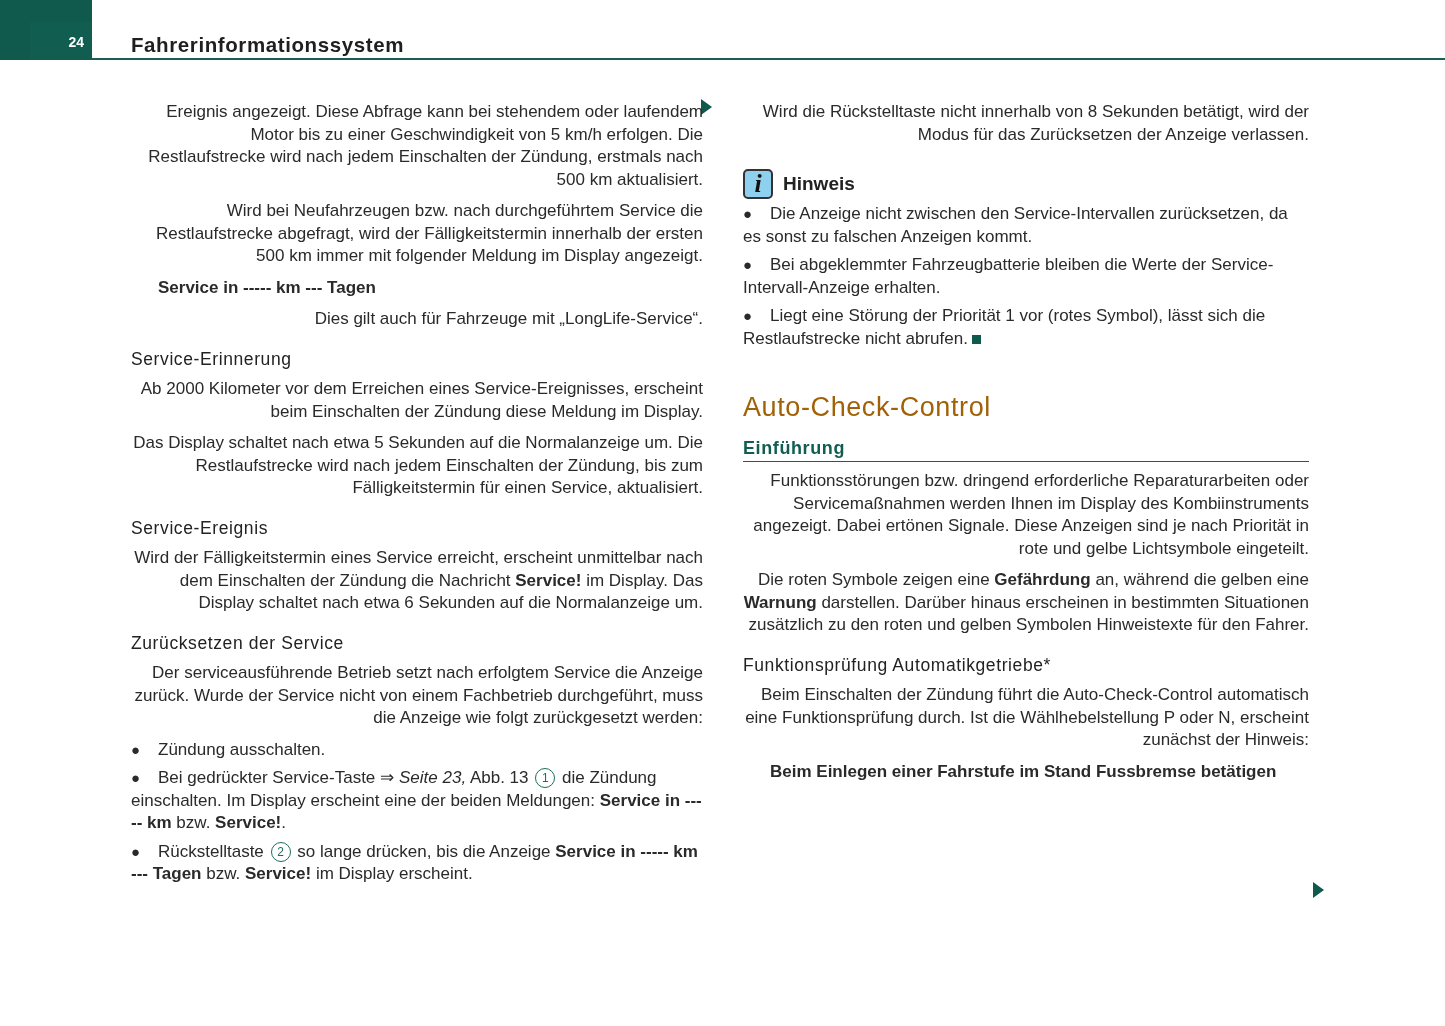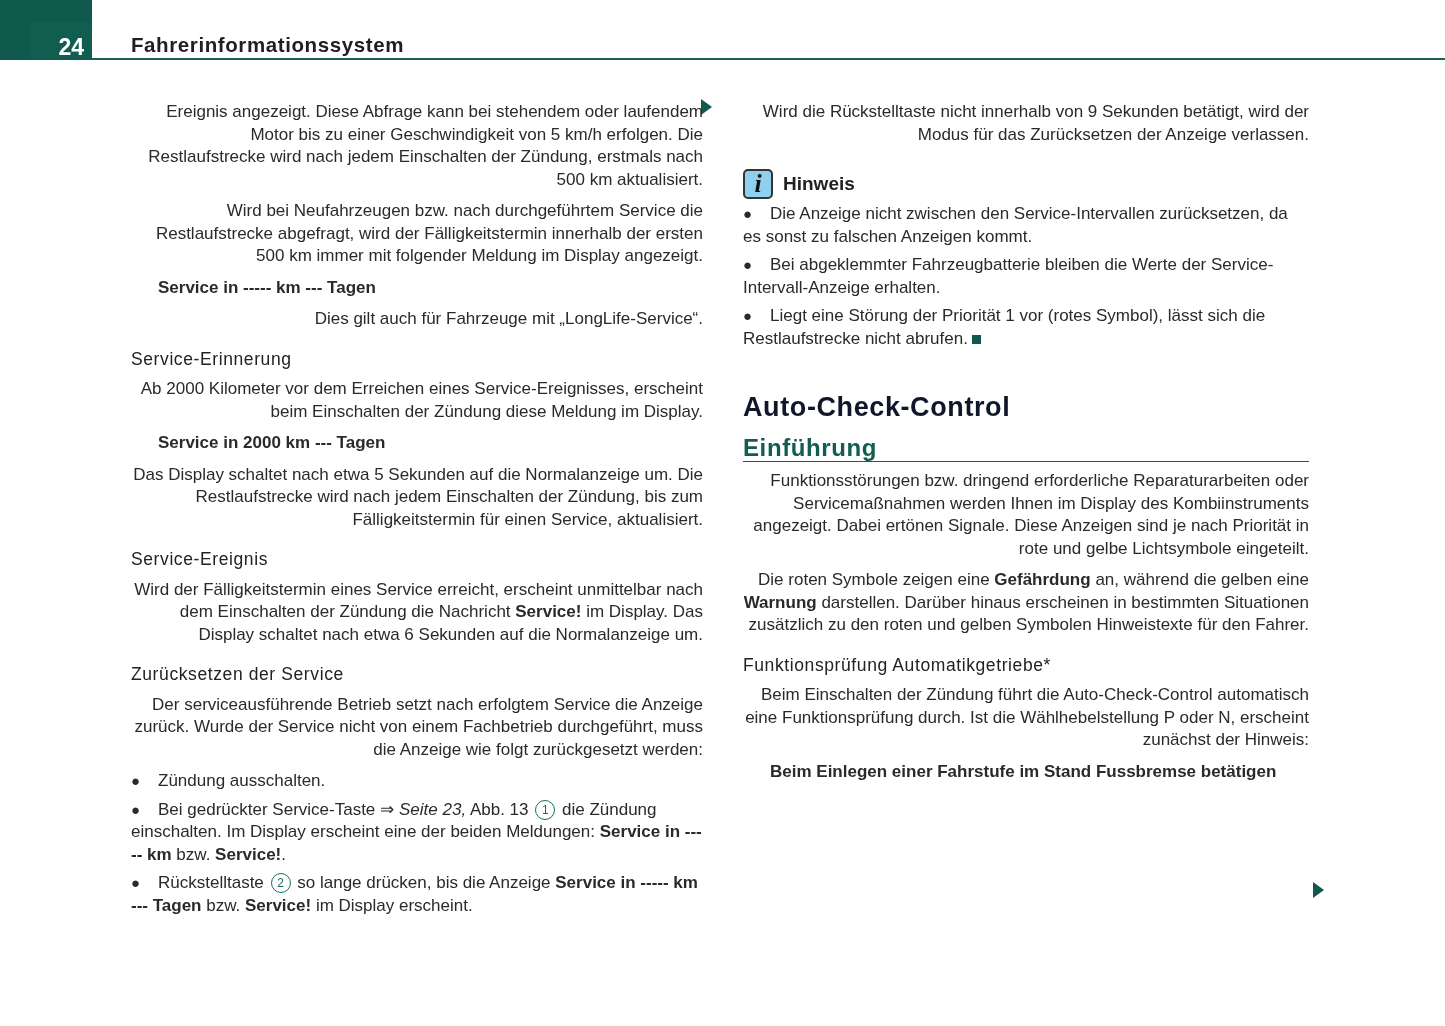--- a/index.html
+++ b/index.html
@@ -1,20 +1,20 @@
 <!DOCTYPE html>
 <html><head>
 <meta charset="utf-8">
 <style>
   html, body { margin: 0; padding: 0; background: #ffffff; }
   body { width: 1445px; height: 1026px; position: relative; overflow: hidden;
          font-family: "Liberation Sans", sans-serif; color: #222; }
   .pagenum-box { position: absolute; left: 0; top: 0; width: 92px; height: 60px; background: #0f5a4d; }
   .pagenum-box .inner { position: absolute; left: 30px; top: 22px; width: 62px; height: 38px; background: #115e51; }
-  .pagenum { position: absolute; right: 8px; top: 34px; color: #fff; font-weight: bold; font-size: 23px; }
+  .pagenum { position: absolute; right: 8px; top: 34px; color: #fff; font-weight: bold; font-size: 14px; }
   .header-rule { position: absolute; left: 92px; right: 0; top: 58px; height: 2px; background: #1a5e55; }
   .header-title { position: absolute; left: 131px; top: 33px; font-size: 20.5px; font-weight: bold; letter-spacing: 0.6px; color: #1f1f1f; }
 
   .col { position: absolute; top: 93px; font-size: 17px; line-height: 22.5px; color: #2a2a2a; }
   .col-left { left: 131px; width: 572px; }
   .col-right { left: 743px; width: 566px; }
 
   p { margin: 8px 0 9px 0; text-align: right; }
   .indent-bold { font-weight: bold; padding-left: 27px; margin-bottom: 9px; }
   h3 { margin: 17px 0 3px 0; font-size: 17.5px; font-weight: normal; letter-spacing: 0.6px; color: #222; }
@@ -22,22 +22,22 @@
   .bullet .dot { display: inline-block; width: 27px; font-size: 15px; }
   .circ { display: inline-block; width: 18px; height: 18px; border: 1.6px solid #1b6e5e; border-radius: 50%;
           font-size: 12px; line-height: 18px; text-align: center; color: #1b6e5e; vertical-align: 1px; margin: 0 2px; }
   .arrow { position: absolute; width: 0; height: 0; border-top: 8px solid transparent; border-bottom: 8px solid transparent; border-left: 11px solid #0f5a4d; }
   .hinweis-head { display: flex; align-items: center; margin: 23px 0 4px 0; }
   .info-icon { width: 30px; height: 30px; border: 2px solid #333; border-radius: 5px; background: #8fd0ef;
                display: flex; align-items: center; justify-content: center; font-family: "Liberation Serif", serif;
                font-weight: bold; font-style: italic; font-size: 26px; color: #111; box-sizing: border-box; }
   .hinweis-title { font-weight: bold; font-size: 19px; margin-left: 10px; color: #222; }
   .end-square { display: inline-block; width: 9px; height: 9px; background: #0f5a4d; margin-left: 4px; vertical-align: 0px; }
-  .section-title { margin: 46px 0 0 0; font-size: 27px; font-weight: bold; letter-spacing: 0.6px; color: #0f172a; }
-  .sub-title { margin: 18px 0 0 0; font-size: 24px; font-weight: bold; letter-spacing: 0.6px; color: #115e51; padding-bottom: 2px; border-bottom: 1.5px solid #1a5e55; }
+  .section-title { margin: 46px 0 0 0; font-size: 27px; font-weight: normal; letter-spacing: 0.6px; color: #a16207; }
+  .sub-title { margin: 18px 0 0 0; font-size: 18px; font-weight: bold; letter-spacing: 0.6px; color: #115e51; padding-bottom: 2px; border-bottom: 1.5px solid #1a5e55; }
   .after-sub { margin-top: 24px; }
 </style>
 </head>
 <body>
 
 <div class="pagenum-box">
   <div class="inner"></div>
   <span class="pagenum">24</span>
 </div>
 <div class="header-title">Fahrerinformationssystem</div>
@@ -47,42 +47,41 @@
 <div class="arrow" style="left:1313px; top:882px;"></div>
 
 <div class="col col-left">
   <p>Ereignis angezeigt. Diese Abfrage kann bei stehendem oder laufendem Motor bis zu einer Geschwindigkeit von 5 km/h erfolgen. Die Restlaufstrecke wird nach jedem Einschalten der Zündung, erst­mals nach 500 km aktualisiert.</p>
   <p>Wird bei Neufahrzeugen bzw. nach durchgeführtem Service die Restlaufstrecke abgefragt, wird der Fälligkeitstermin innerhalb der ersten 500 km immer mit folgender Meldung im Display angezeigt.</p>
   <div class="indent-bold">Service in ----- km --- Tagen</div>
   <p>Dies gilt auch für Fahrzeuge mit „LongLife-Service“.</p>
 
   <h3>Service-Erinnerung</h3>
   <p>Ab 2000 Kilometer vor dem Erreichen eines Service-Ereignisses, erscheint beim Einschalten der Zündung diese Meldung im Display.</p>
-  <div class="indent-bold">Service in 2000 km --- Tagen</div>
   <p>Das Display schaltet nach etwa 5 Sekunden auf die Normalanzeige um. Die Restlaufstrecke wird nach jedem Einschalten der Zündung, bis zum Fälligkeitstermin für einen Service, aktualisiert.</p>
 
   <h3>Service-Ereignis</h3>
   <p><span>Wird der Fälligkeitstermin eines Service erreicht, erscheint unmit­telbar nach dem Einschalten der Zündung die Nachricht </span><b>Service!</b><span> im Display. Das Display schaltet nach etwa 6 Sekunden auf die Normal­anzeige um.</span></p>
 
   <h3>Zurücksetzen der Service</h3>
   <p>Der serviceausführende Betrieb setzt nach erfolgtem Service die Anzeige zurück. Wurde der Service nicht von einem Fachbetrieb durchgeführt, muss die Anzeige wie folgt zurückgesetzt werden:</p>
 
   <div class="bullet">
     <span class="dot">●</span><span>Zündung ausschalten.</span>
   </div>
   <div class="bullet">
     <span class="dot">●</span><span>Bei gedrückter Service-Taste ⇒ </span><i>Seite 23,</i><span> Abb. 13 </span><span class="circ">1</span><span> die Zündung einschalten. Im Display erscheint eine der beiden Meldungen: </span><b>Service in ----- km</b><span> bzw. </span><b>Service!</b><span>.</span>
   </div>
   <div class="bullet">
     <span class="dot">●</span><span>Rückstelltaste </span><span class="circ">2</span><span> so lange drücken, bis die Anzeige </span><b>Service in ----- km --- Tagen</b><span>  bzw. </span><b>Service!</b><span> im Display erscheint.</span>
   </div>
 </div>
 
 <div class="col col-right">
-  <p>Wird die Rückstelltaste nicht innerhalb von 9 Sekunden betätigt, wird der Modus für das Zurücksetzen der Anzeige verlassen.</p>
+  <p>Wird die Rückstelltaste nicht innerhalb von 8 Sekunden betätigt, wird der Modus für das Zurücksetzen der Anzeige verlassen.</p>
 
   <div class="hinweis-head">
     <div class="info-icon">i</div>
     <span class="hinweis-title">Hinweis</span>
   </div>
   <div class="bullet">
     <span class="dot">●</span><span>Die Anzeige nicht zwischen den Service-Intervallen zurück­setzen, da es sonst zu falschen Anzeigen kommt.</span>
   </div>
   <div class="bullet">
     <span class="dot">●</span><span>Bei abgeklemmter Fahrzeugbatterie bleiben die Werte der Service-Intervall-Anzeige erhalten.</span>

